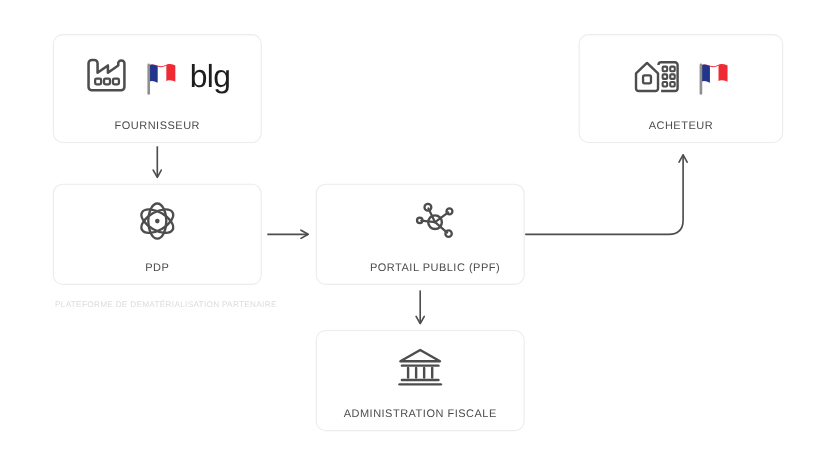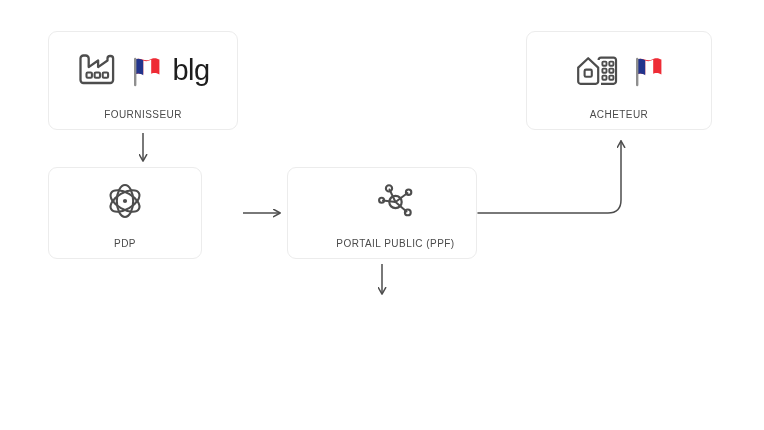--- a/index.html
+++ b/index.html
@@ -72,21 +72,21 @@
   .arrow-layer {
     position: absolute;
     left: 0; top: 0;
     width: 764px;
     height: 430px;
     pointer-events: none;
   }
 
   
   #node-fournisseur { left: 48px;  top: 31px;  width: 190px; height: 99px; padding-bottom: 9px; }
-  #node-pdp         { left: 48px;  top: 167px; width: 154px; height: 92px; padding-bottom: 9px; }
+  #node-pdp         { left: 48px;  top: 167px; width: 190px; height: 92px; padding-bottom: 9px; }
   #node-ppf         { left: 287px; top: 167px; width: 190px; height: 92px; padding-bottom: 9px; padding-left: 27px; }
   #node-admin       { left: 287px; top: 300px; width: 190px; height: 92px; padding-bottom: 9px; }
   #node-acheteur    { left: 526px; top: 31px;  width: 186px; height: 99px; padding-bottom: 9px; }
   #caption-pdp      { left: 50px;  top: 272px; }
 </style>
 </head>
 <body>
 
 <div id="canvas">
 
@@ -152,20 +152,21 @@
             <ellipse cx="21" cy="21" rx="8.2" ry="16" transform="rotate(60 21 21)"></ellipse>
             <ellipse cx="21" cy="21" rx="8.2" ry="16" transform="rotate(120 21 21)"></ellipse>
           </g>
           <circle cx="21" cy="21" r="2.1" fill="#4d4d4d"></circle>
         </svg>
       </span>
     </div>
     <div class="node-label">PDP</div>
   </div>
 
+  <div class="caption" id="caption-pdp">PLATEFORME DE DEMATÉRIALISATION PARTENAIRE</div>
 
   <div class="node" id="node-ppf">
     <div class="node-icons">
       <span>
         <svg width="44" height="40" viewBox="0 0 44 40" xmlns="http://www.w3.org/2000/svg">
           <g stroke="#4d4d4d" stroke-width="2" fill="none" stroke-linecap="round">
             <line x1="21.5" y1="21" x2="15.5" y2="8.5"></line>
             <line x1="21.5" y1="21" x2="33.5" y2="12"></line>
             <line x1="21.5" y1="21" x2="9.0" y2="19.5"></line>
             <line x1="21.5" y1="21" x2="32.5" y2="30.5"></line>
@@ -174,20 +175,39 @@
           <circle cx="15.0" cy="7.4" r="3.1" fill="none" stroke="#4d4d4d" stroke-width="2.1"></circle>
           <circle cx="34.6" cy="11.2" r="2.7" fill="none" stroke="#4d4d4d" stroke-width="2.1"></circle>
           <circle cx="7.6" cy="19.3" r="2.5" fill="none" stroke="#4d4d4d" stroke-width="2.1"></circle>
           <circle cx="33.8" cy="31.4" r="2.9" fill="none" stroke="#4d4d4d" stroke-width="2.1"></circle>
         </svg>
       </span>
     </div>
     <div class="node-label">PORTAIL PUBLIC (PPF)</div>
   </div>
 
+  <div class="node" id="node-admin">
+    <div class="node-icons">
+      <span>
+        <svg width="44" height="40" viewBox="0 0 44 40" xmlns="http://www.w3.org/2000/svg">
+          <path d="M4,14.4 L22,4.2 L40,14.4 Z" fill="none" stroke="#4d4d4d" stroke-width="2.2" stroke-linejoin="round"></path>
+          <line x1="5.4" y1="18.4" x2="38.6" y2="18.4" stroke="#4d4d4d" stroke-width="2.2" stroke-linecap="round"></line>
+          <g stroke="#4d4d4d" stroke-width="2.2" stroke-linecap="round">
+            <line x1="11.0" y1="20.4" x2="11.0" y2="29.2"></line>
+            <line x1="18.3" y1="20.4" x2="18.3" y2="29.2"></line>
+            <line x1="25.6" y1="20.4" x2="25.6" y2="29.2"></line>
+            <line x1="32.9" y1="20.4" x2="32.9" y2="29.2"></line>
+          </g>
+          <line x1="5.4" y1="31.4" x2="38.6" y2="31.4" stroke="#4d4d4d" stroke-width="2.2" stroke-linecap="round"></line>
+          <line x1="3.2" y1="35.4" x2="40.8" y2="35.4" stroke="#4d4d4d" stroke-width="2.2" stroke-linecap="round"></line>
+        </svg>
+      </span>
+    </div>
+    <div class="node-label">ADMINISTRATION FISCALE</div>
+  </div>
 
   <div class="node" id="node-acheteur">
     <div class="node-icons">
 
       <span>
         <svg width="46" height="38" viewBox="0 0 46 38" xmlns="http://www.w3.org/2000/svg">
           <path d="M4.2,17.6 L14.2,8.2 L24.2,17.6 L24.2,31.4 a2.4,2.4 0 0 1 -2.4,2.4
                    h-15.2 a2.4,2.4 0 0 1 -2.4,-2.4 Z" fill="none" stroke="#4d4d4d" stroke-width="2.2" stroke-linejoin="round"></path>
           <rect x="10.6" y="19.6" width="7.2" height="7.2" rx="1.4" fill="none" stroke="#4d4d4d" stroke-width="2.1"></rect>
           <path d="M24.6,10.0 a2.4,2.4 0 0 1 2.4,-2.4 h12.6 a2.4,2.4 0 0 1 2.4,2.4

